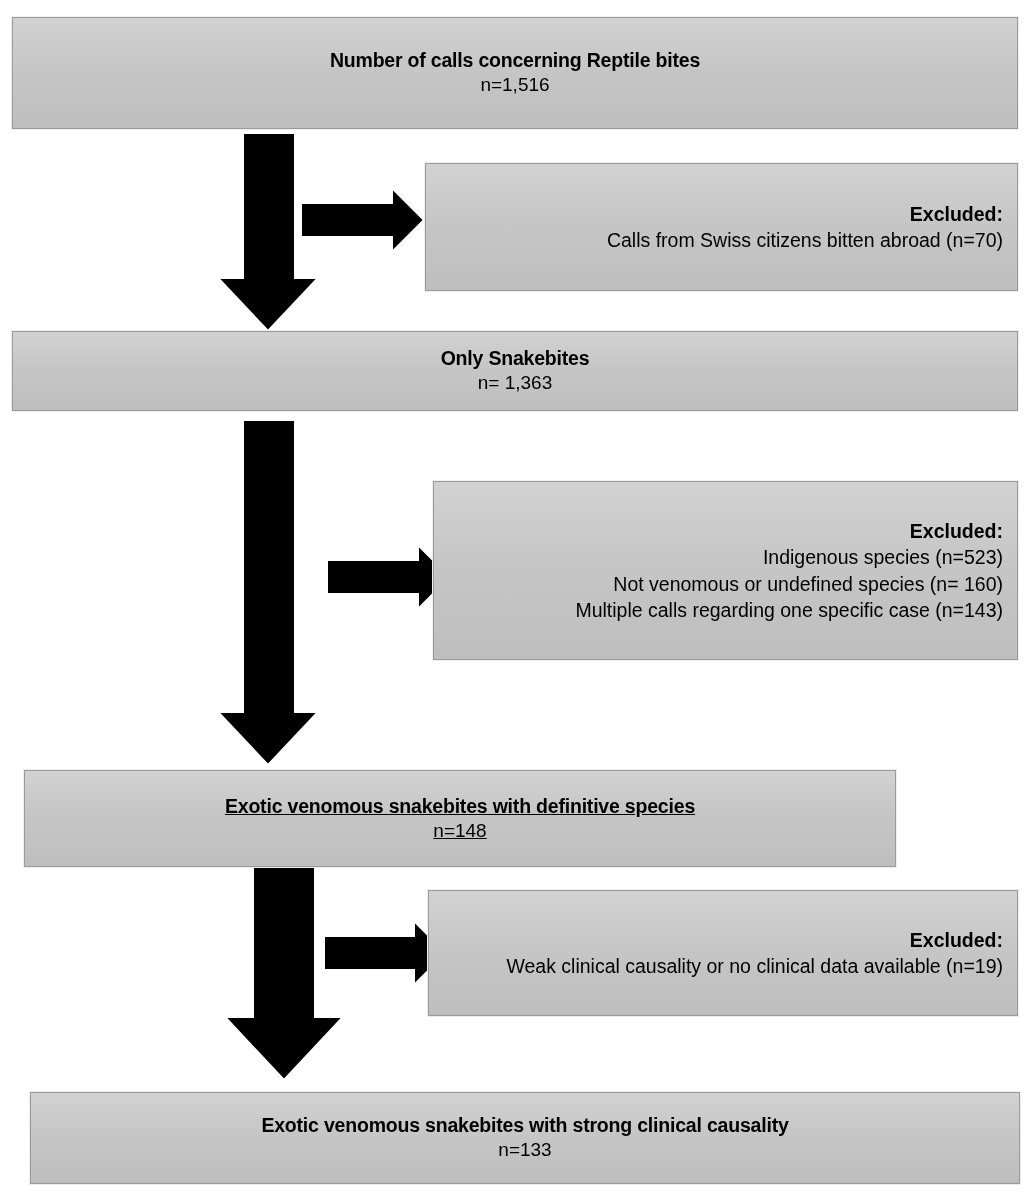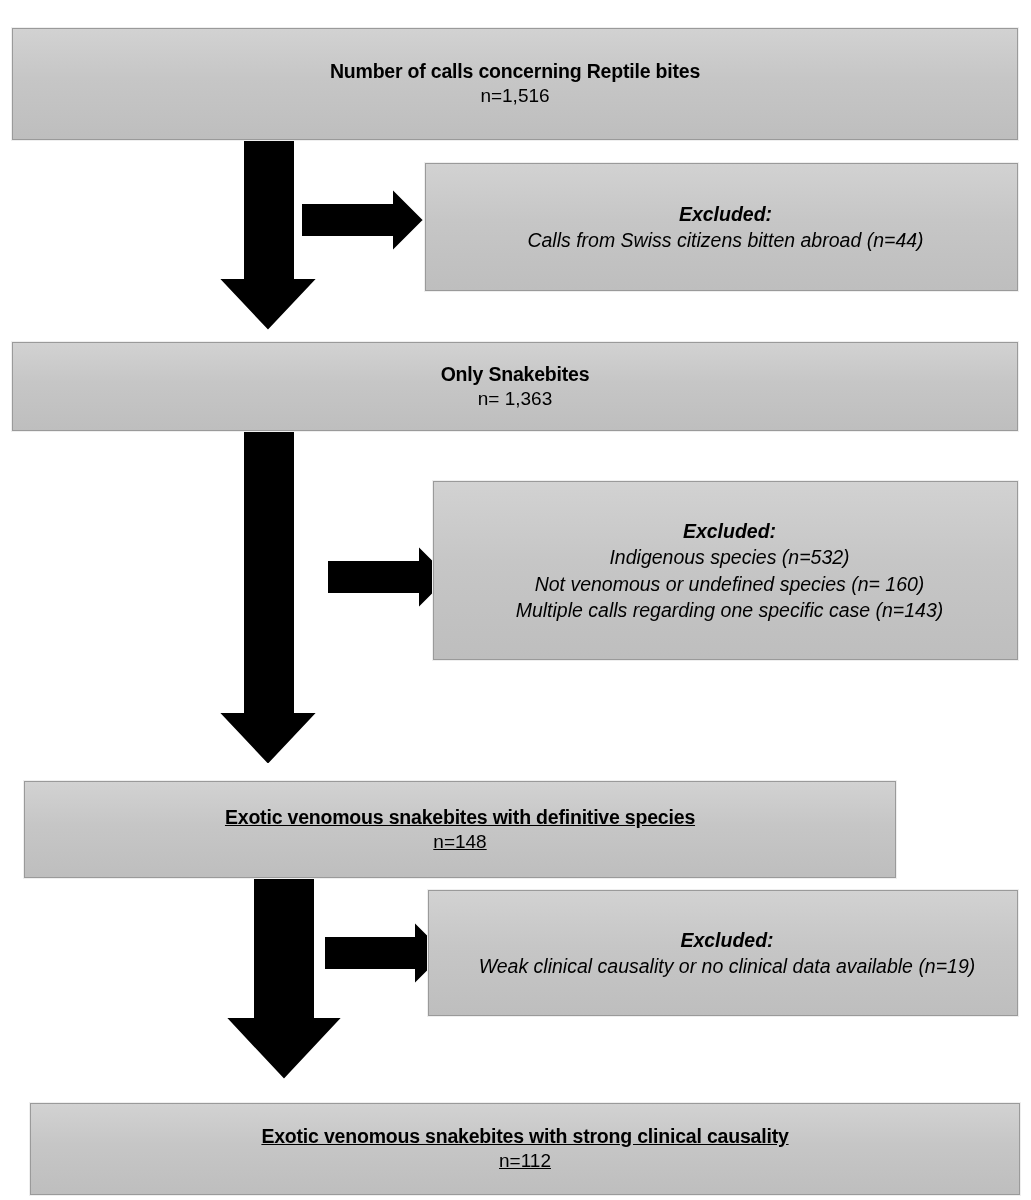--- a/index.html
+++ b/index.html
@@ -29,26 +29,24 @@
     border: 1px solid #9a9a9a;
     box-shadow: 0 0 0 1px #efefef;
     display: flex;
     flex-direction: column;
     justify-content: center;
     color: #000000;
   }
   .node-box.center {
     align-items: center;
     text-align: right;
-    margin-top: 11px;
   }
   .node-box.left {
     align-items: flex-start;
-    text-align: center;
-    font-style: italic;
+    text-align: right;
   }
   .node-title {
     font-weight: bold;
     font-size: 19.5px;
     letter-spacing: -0.2px;
     line-height: 1.18;
   }
   .node-sub {
     font-weight: normal;
     font-size: 19px;
@@ -110,48 +108,48 @@
   </svg>
 
   <div class="node-box center" style="left:12px; top:17px; width:1006px; height:112px;">
     <div class="node-title">Number of calls concerning Reptile bites</div>
     <div class="node-sub">n=1,516</div>
   </div>
 
   <div class="node-box left" style="left:425px; top:163px; width:593px; height:128px;">
     <div class="excl-pad">
       <div class="excl-title">Excluded:</div>
-      <div class="excl-line">Calls from Swiss citizens bitten abroad (n=44)</div>
+      <div class="excl-line">Calls from Swiss citizens bitten abroad (n=70)</div>
     </div>
   </div>
 
-  <div class="node-box center" style="left:12px; top:331px; width:1006px; height:89px;">
+  <div class="node-box center" style="left:12px; top:331px; width:1006px; height:80px;">
     <div class="node-title">Only Snakebites</div>
     <div class="node-sub">n= 1,363</div>
   </div>
 
   <div class="node-box left" style="left:433px; top:481px; width:585px; height:179px;">
     <div class="excl-pad">
       <div class="excl-title">Excluded:</div>
-      <div class="excl-line">Indigenous species (n=532)</div>
+      <div class="excl-line">Indigenous species (n=523)</div>
       <div class="excl-line">Not venomous or undefined species (n= 160)</div>
       <div class="excl-line">Multiple calls regarding one specific case (n=143)</div>
     </div>
   </div>
 
   <div class="node-box center" style="left:24px; top:770px; width:872px; height:97px;text-decoration:underline;">
     <div class="node-title">Exotic venomous snakebites with definitive species</div>
     <div class="node-sub">n=148</div>
   </div>
 
   <div class="node-box left" style="left:428px; top:890px; width:590px; height:126px;">
     <div class="excl-pad">
       <div class="excl-title">Excluded:</div>
       <div class="excl-line">Weak clinical causality or no clinical data available (n=19)</div>
     </div>
   </div>
 
-  <div class="node-box center" style="left:30px; top:1092px; width:990px; height:92px;text-decoration:underline;">
+  <div class="node-box center" style="left:30px; top:1092px; width:990px; height:92px;">
     <div class="node-title">Exotic venomous snakebites with strong clinical causality</div>
-    <div class="node-sub">n=112</div>
+    <div class="node-sub">n=133</div>
   </div>
 
 </div>
 
 </body></html>

